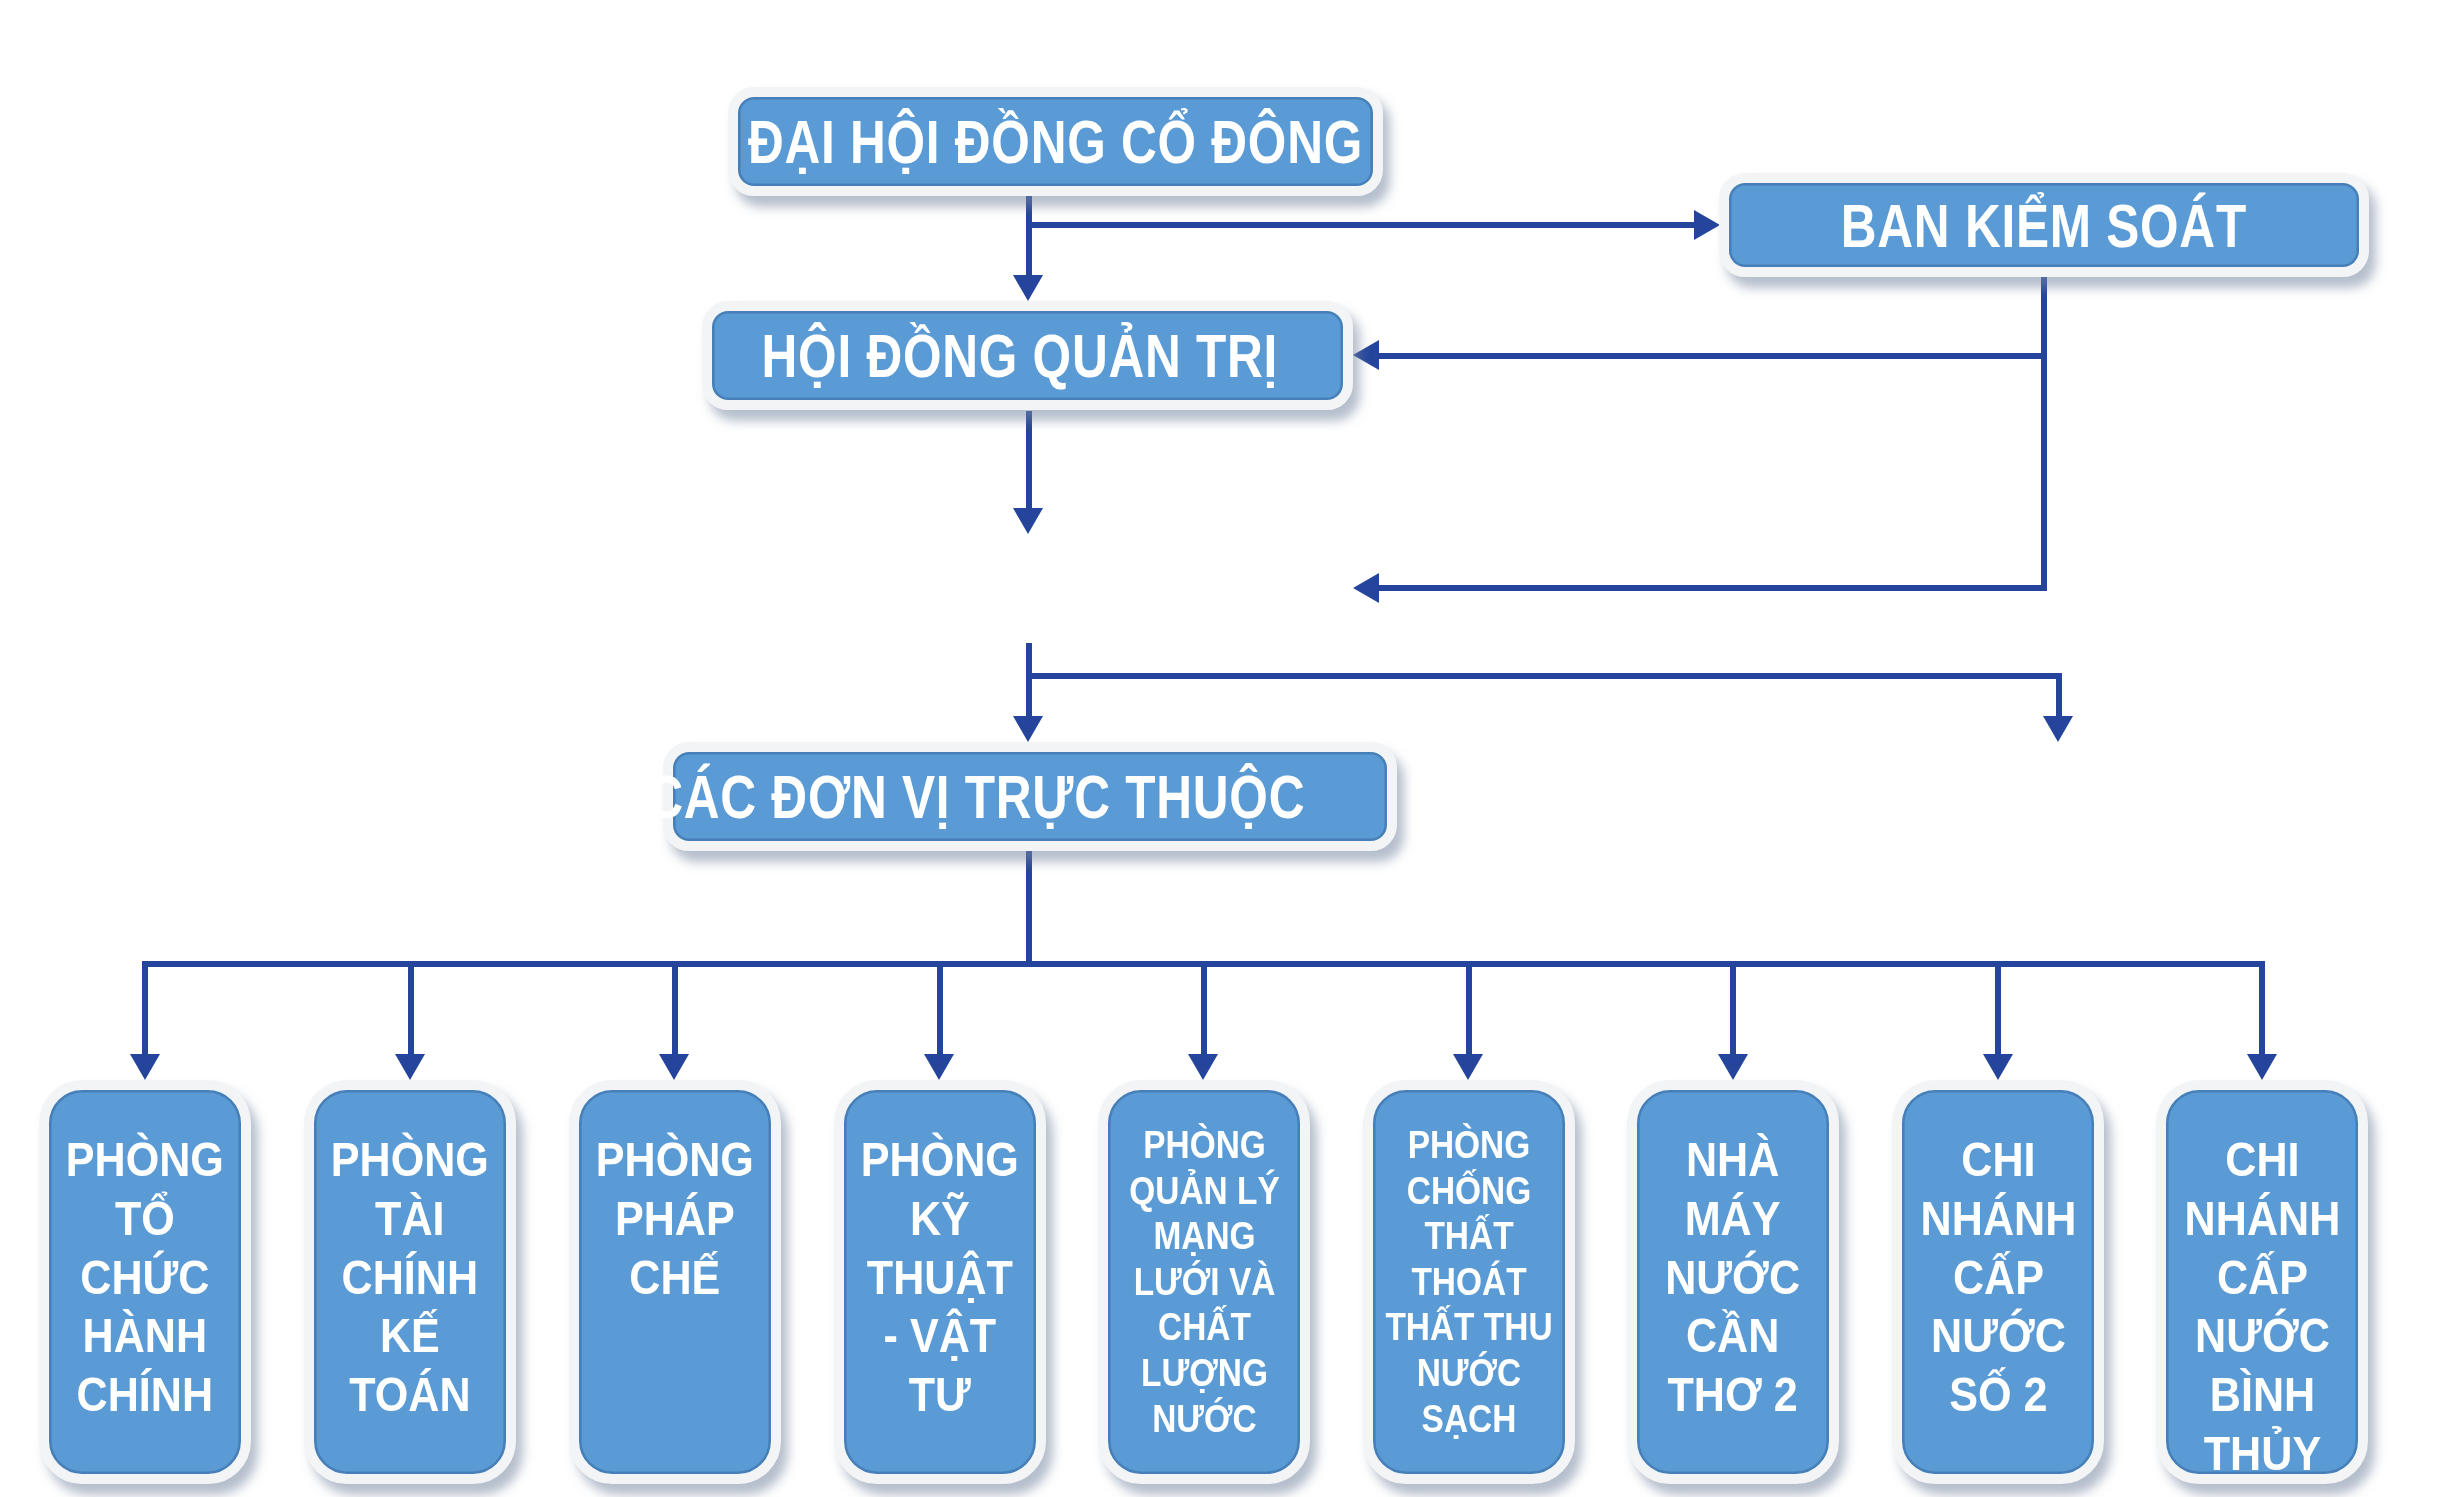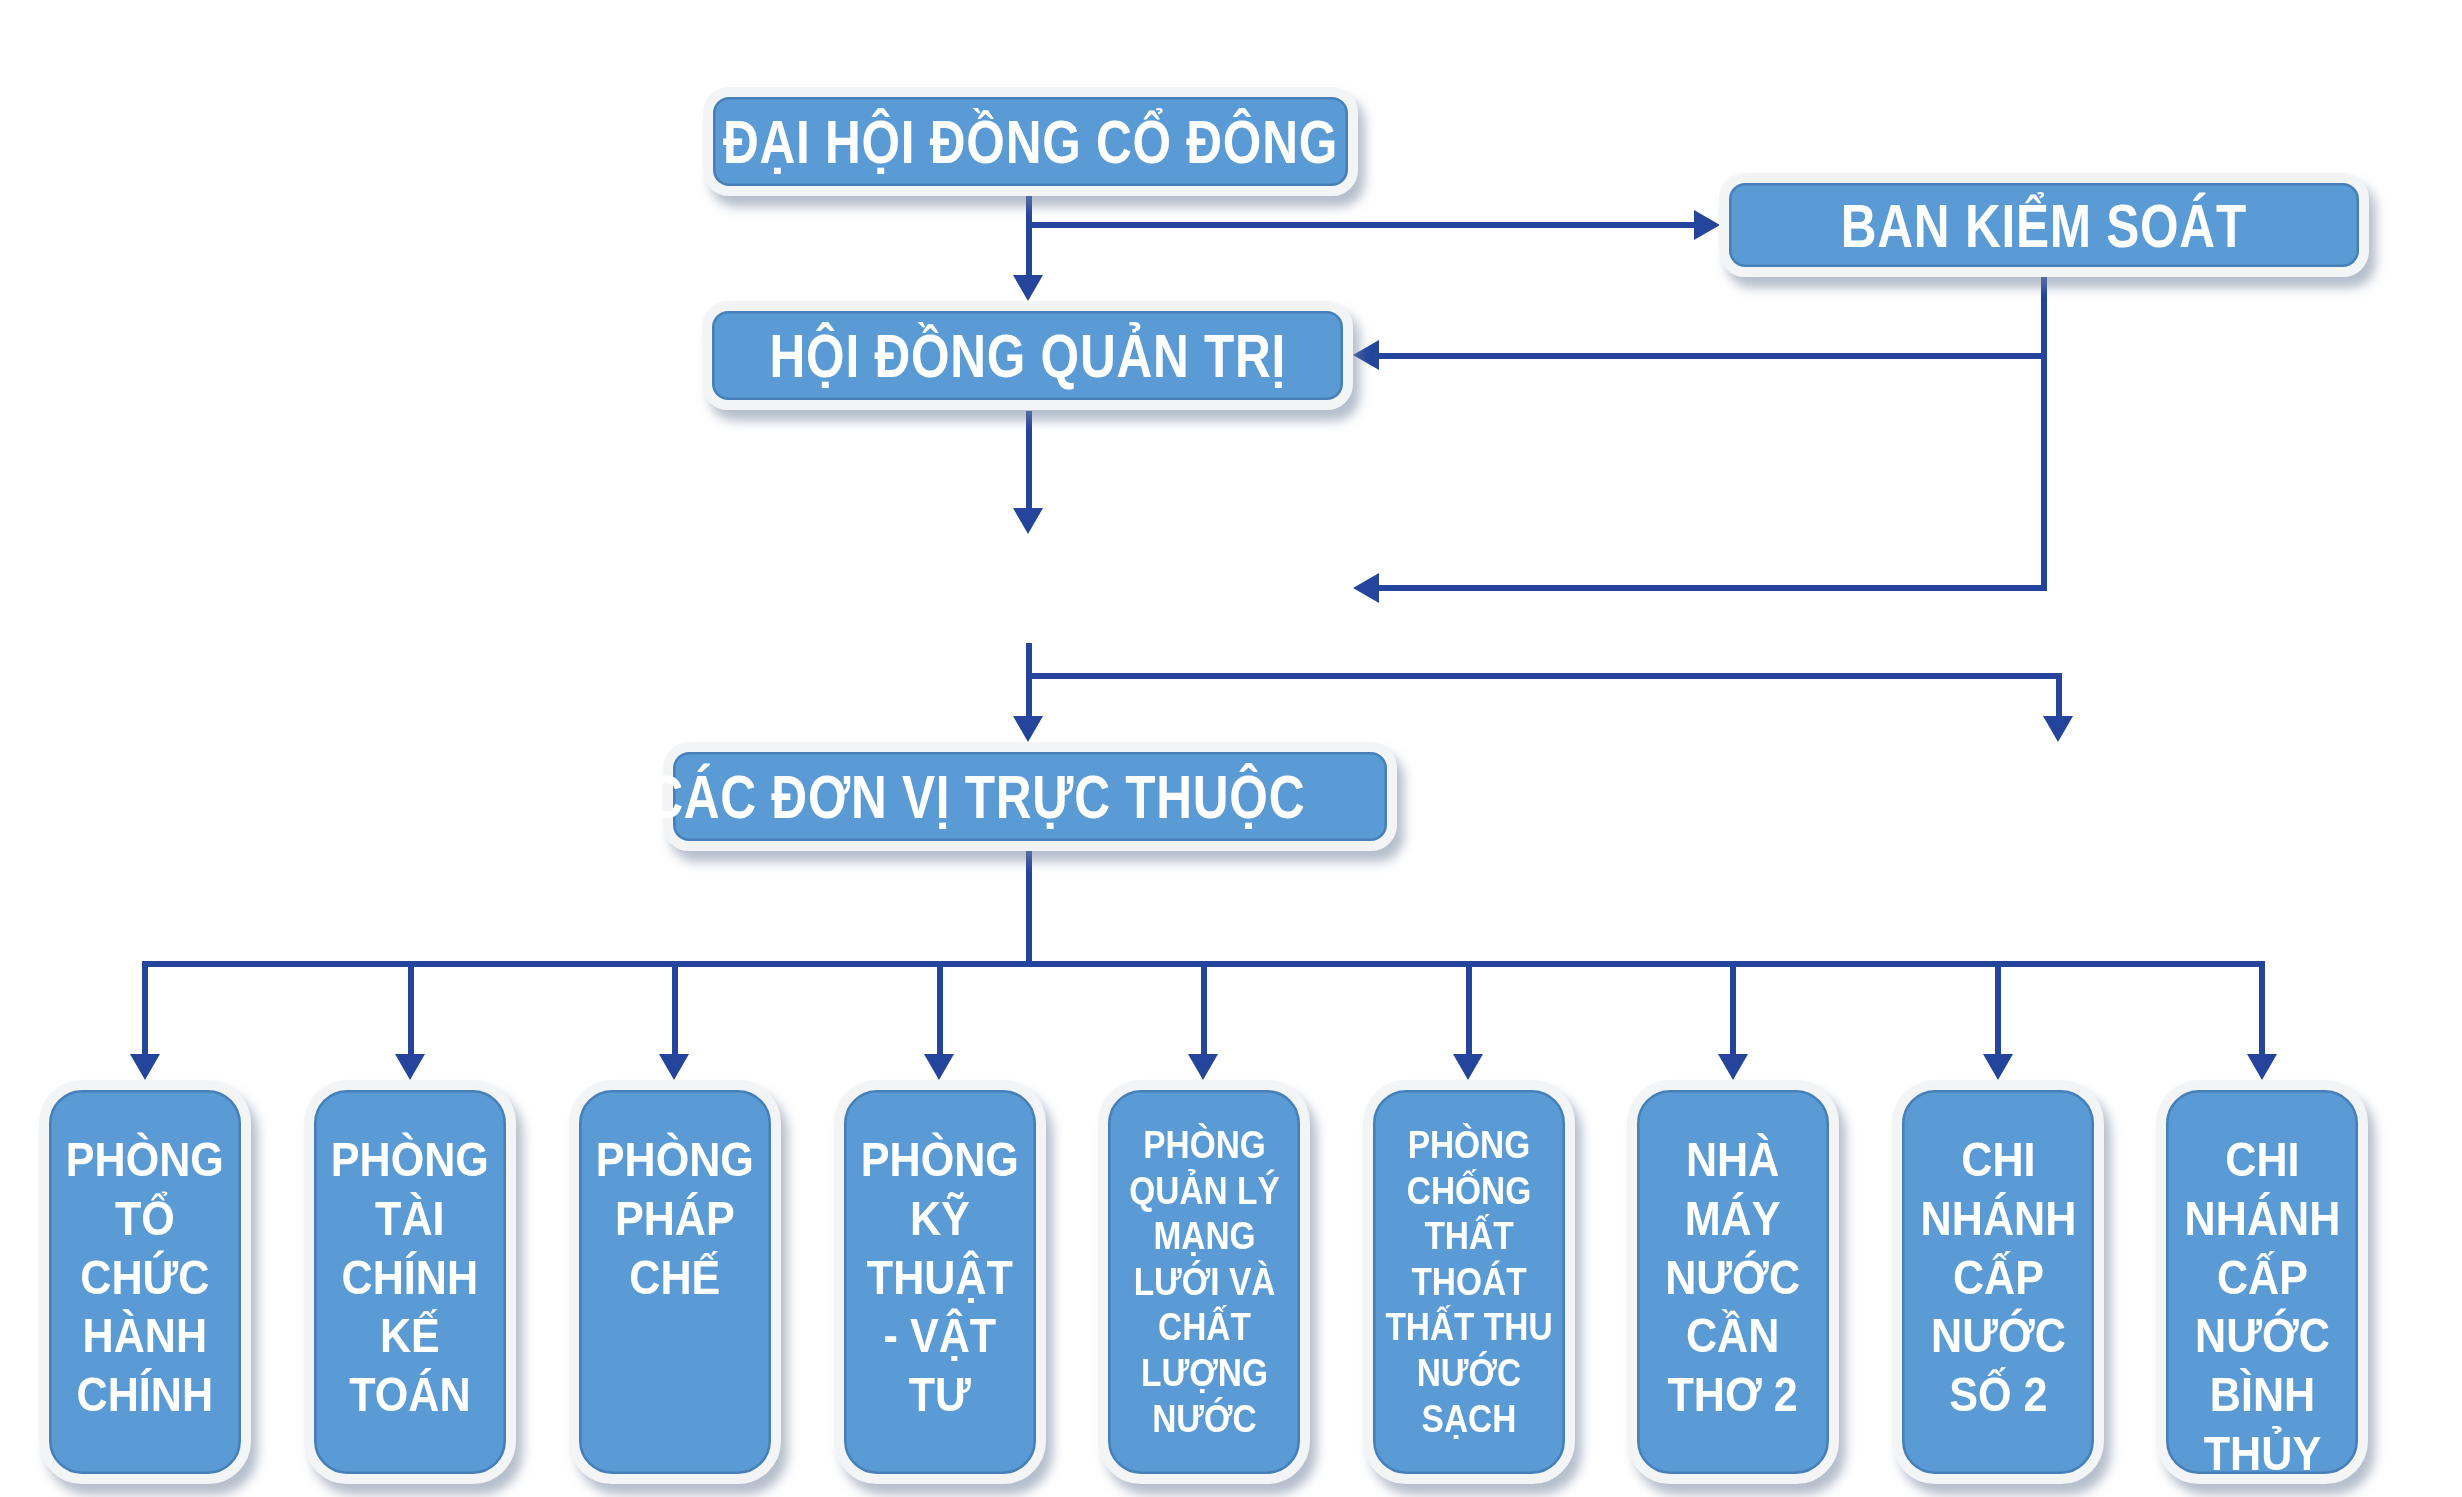--- a/index.html
+++ b/index.html
@@ -95,29 +95,29 @@
   <div class="arr down" style="left:1188px;top:1054px;"></div>
   <div class="v" style="left:1466px;top:961px;height:93px;"></div>
   <div class="arr down" style="left:1453px;top:1054px;"></div>
   <div class="v" style="left:1730px;top:961px;height:93px;"></div>
   <div class="arr down" style="left:1718px;top:1054px;"></div>
   <div class="v" style="left:1995px;top:961px;height:93px;"></div>
   <div class="arr down" style="left:1983px;top:1054px;"></div>
   <div class="v" style="left:2259px;top:961px;height:93px;"></div>
   <div class="arr down" style="left:2247px;top:1054px;"></div>
 
-  <div class="node lvl1" style="left:703px;top:87px;width:655px;height:109px;">
+  <div class="node lvl1" style="left:728px;top:87px;width:655px;height:109px;">
     <span class="lbl">ĐẠI HỘI ĐỒNG CỔ ĐÔNG</span>
   </div>
 
   <div class="node lvl1" style="left:1719px;top:173px;width:650px;height:104px;">
     <span class="lbl">BAN KIỂM SOÁT</span>
   </div>
 
-  <div class="node lvl1" style="left:702px;top:301px;width:651px;height:109px;">
+  <div class="node lvl1" style="left:702px;top:301px;width:651px;height:109px;justify-content:flex-end;">
     <span class="lbl">HỘI ĐỒNG QUẢN TRỊ</span>
   </div>
 
 
   <div class="node lvl1" style="left:663px;top:742px;width:734px;height:109px;justify-content:flex-end;">
     <span class="lbl">CÁC ĐƠN VỊ TRỰC THUỘC</span>
   </div>
 
 
   <div class="node dept" style="left:39px;top:1080px;width:212px;height:404px;">

